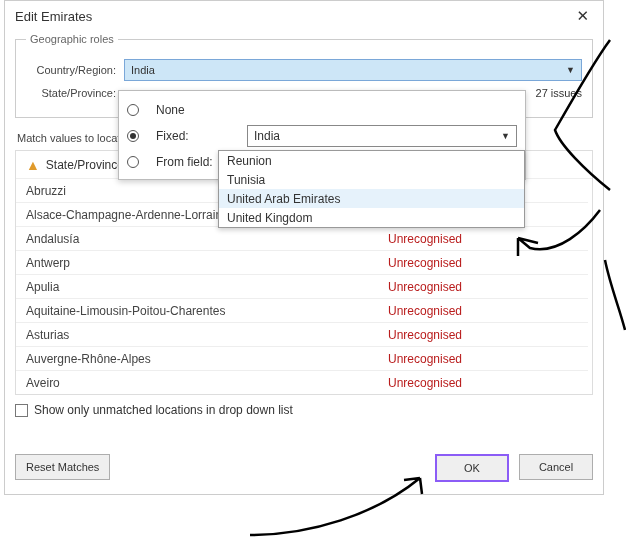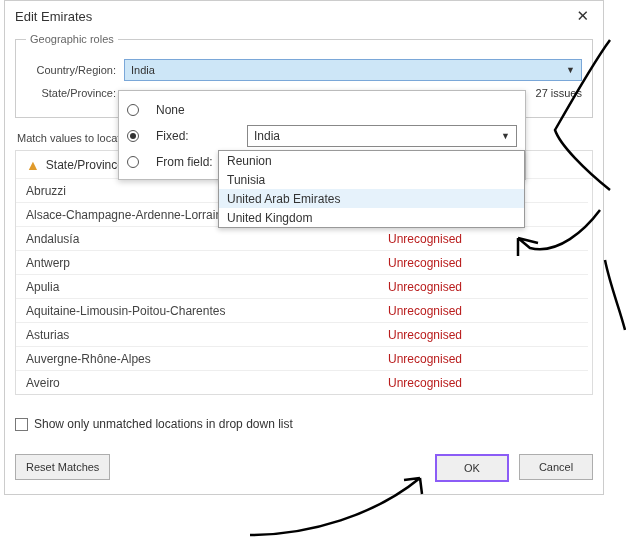--- a/index.html
+++ b/index.html
@@ -106,21 +106,21 @@
   .grid-row {
     display: flex;
     align-items: center;
     height: 24px;
     border-bottom: 1px solid #eee;
     padding: 0 10px;
     font-size: 12px;
   }
   .grid-row .name { flex: 1; color: #444; }
   .grid-row .status { width: 190px; color: #b91c1c; font-size: 12px; }
-  .chk-row { margin-top: 22px; display: flex; align-items: center; gap: 6px; }
+  .chk-row { margin-top: 8px; display: flex; align-items: center; gap: 6px; }
   .chk-row .chk {
     width: 13px; height: 13px; border: 1px solid #777; background: #fff;
   }
   .buttons {
     display: flex;
     gap: 10px;
     justify-content: flex-start;
     padding: 14px 10px 12px 10px;
   }
   .buttons .spacer { flex: 1; }

